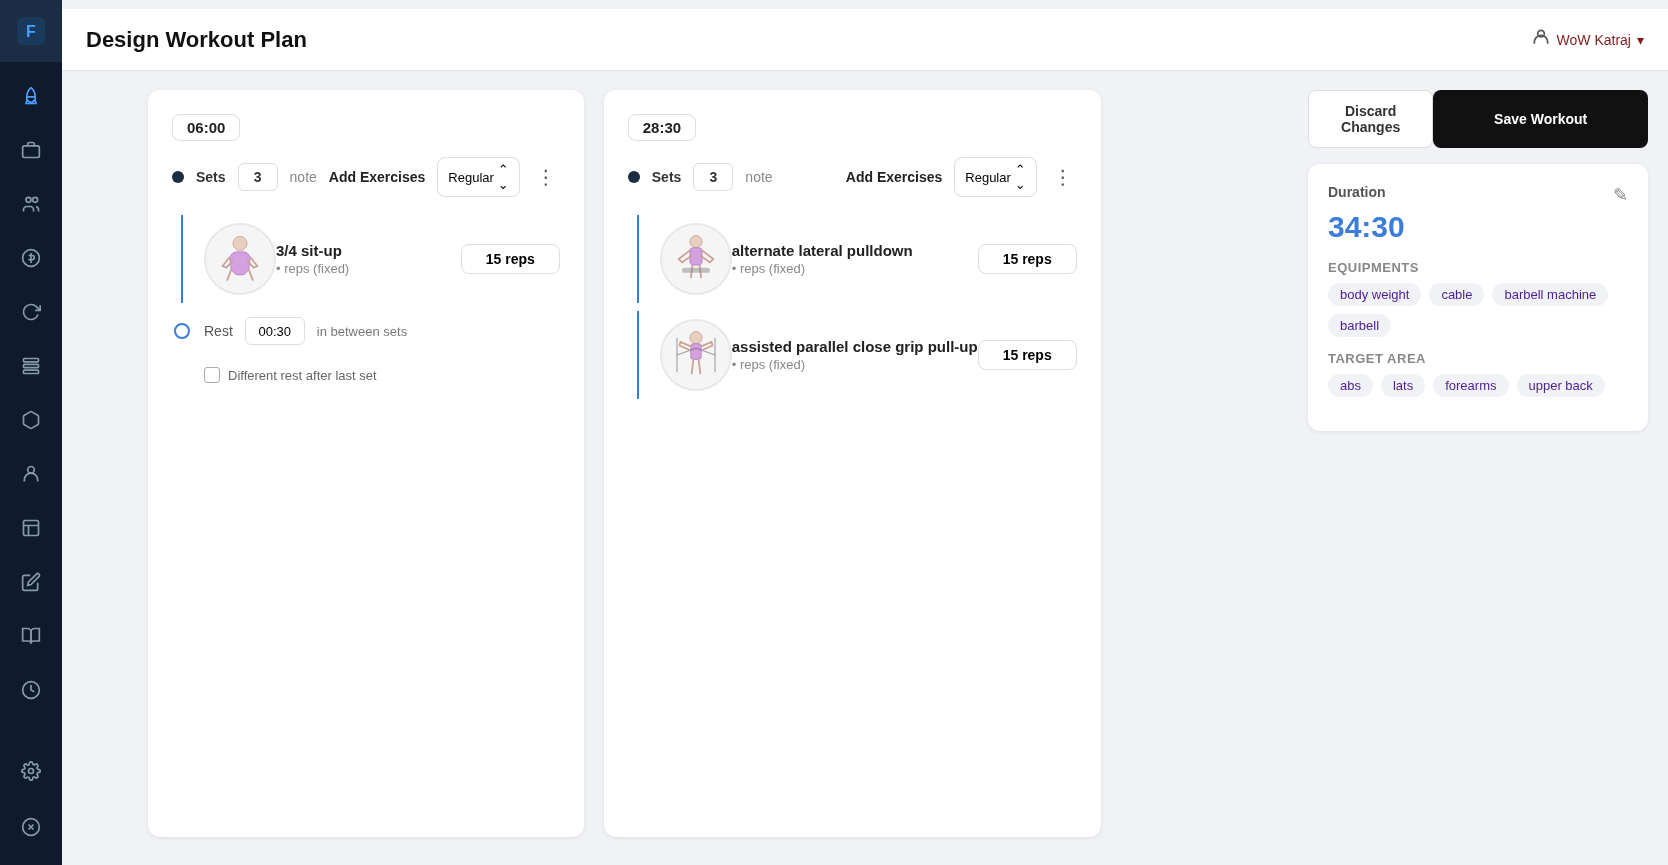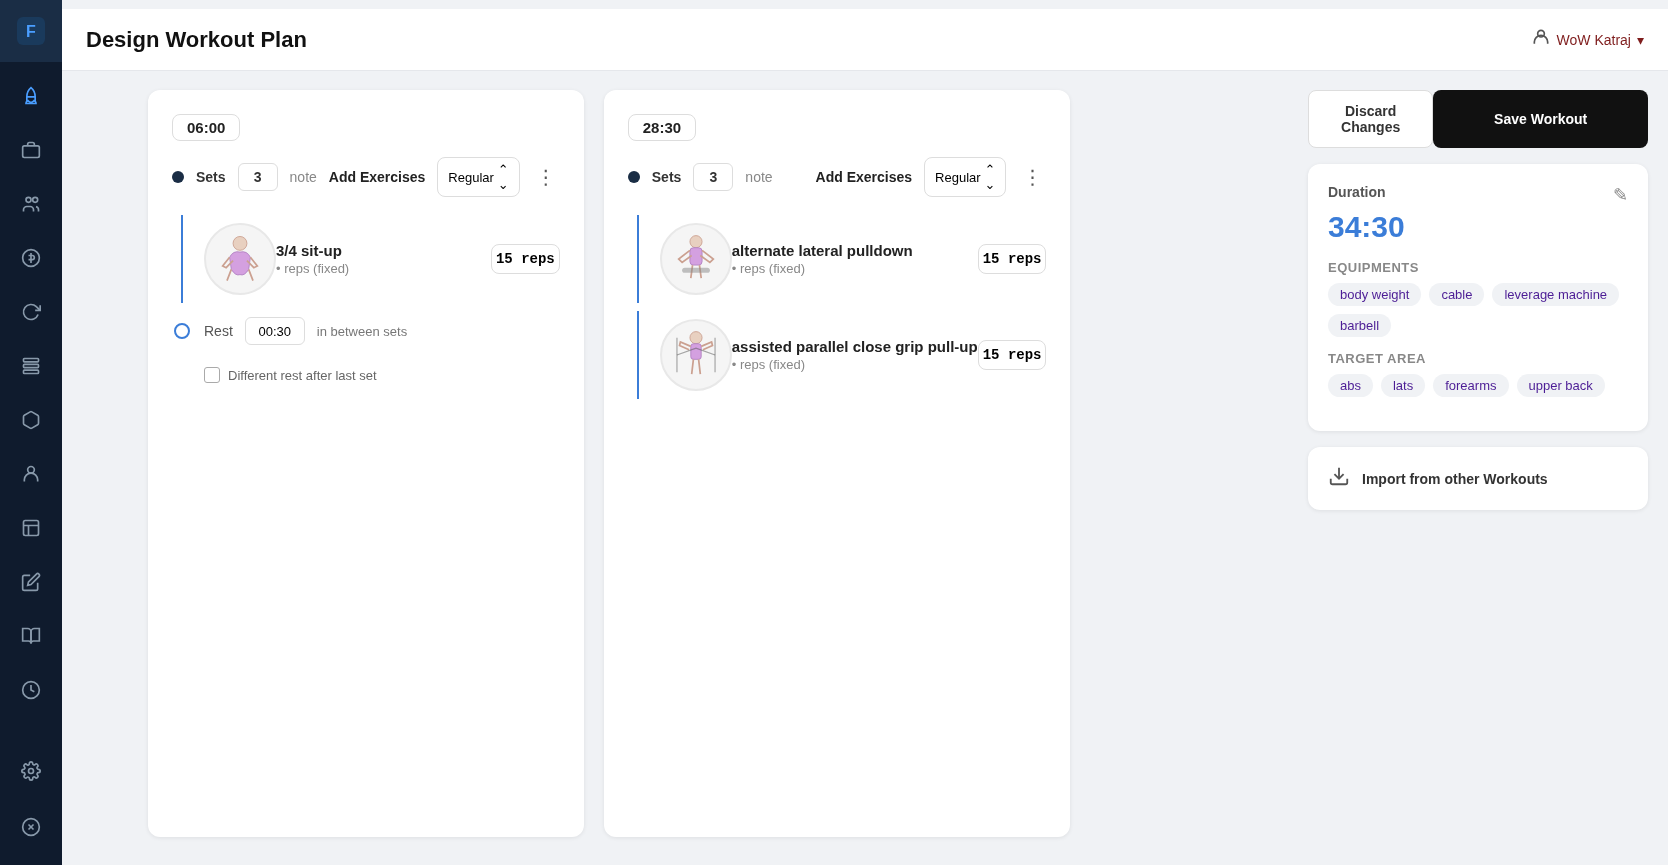--- a/index.html
+++ b/index.html
@@ -198,29 +198,28 @@
       font-size: 15px;
       font-weight: 700;
       color: #222;
     }
     .exercise-detail {
       font-size: 13px;
       color: #888;
       margin-top: 2px;
     }
     .reps-btn {
-      padding: 6px 4px;
+      padding: 6px 24px;
       border: 1.5px solid #ddd;
       border-radius: 8px;
       background: #fff;
       font-size: 14px;
       font-weight: 600;
       cursor: pointer;
       white-space: nowrap;
-      font-family: Liberation Mono, monospace;
     }
 
     
     .rest-row {
       display: flex;
       align-items: center;
       gap: 12px;
       padding: 6px 0;
       margin-left: 0;
     }
@@ -664,39 +663,29 @@
         <div class="info-card-header">
           <span class="duration-label">Duration</span>
           <span class="edit-icon">✎</span>
         </div>
         <div class="duration-value">34:30</div>
 
         <div class="section-label">Equipments</div>
         <div class="tags-row">
           <span class="tag">body weight</span>
           <span class="tag">cable</span>
-          <span class="tag">leverage machine</span>
+          <span class="tag">barbell machine</span>
           <span class="tag">barbell</span>
         </div>
 
         <div class="section-label">Target Area</div>
         <div class="tags-row">
           <span class="tag">abs</span>
           <span class="tag">lats</span>
           <span class="tag">forearms</span>
           <span class="tag">upper back</span>
         </div>
       </div>
 
-      <div class="import-card">
-        <span class="import-icon">
-          <svg width="22" height="22" viewBox="0 0 24 24" fill="none" stroke="#555" stroke-width="2">
-              <path d="M21 15v4a2 2 0 0 1-2 2H5a2 2 0 0 1-2-2v-4"></path>
-              <polyline points="7 10 12 15 17 10"></polyline>
-              <line x1="12" y1="15" x2="12" y2="3"></line>
-            </svg>
-        </span>
-        <span class="import-label">Import from other Workouts</span>
-      </div>
     </div>
 
   </div>
 </div>
 
 </body></html>

